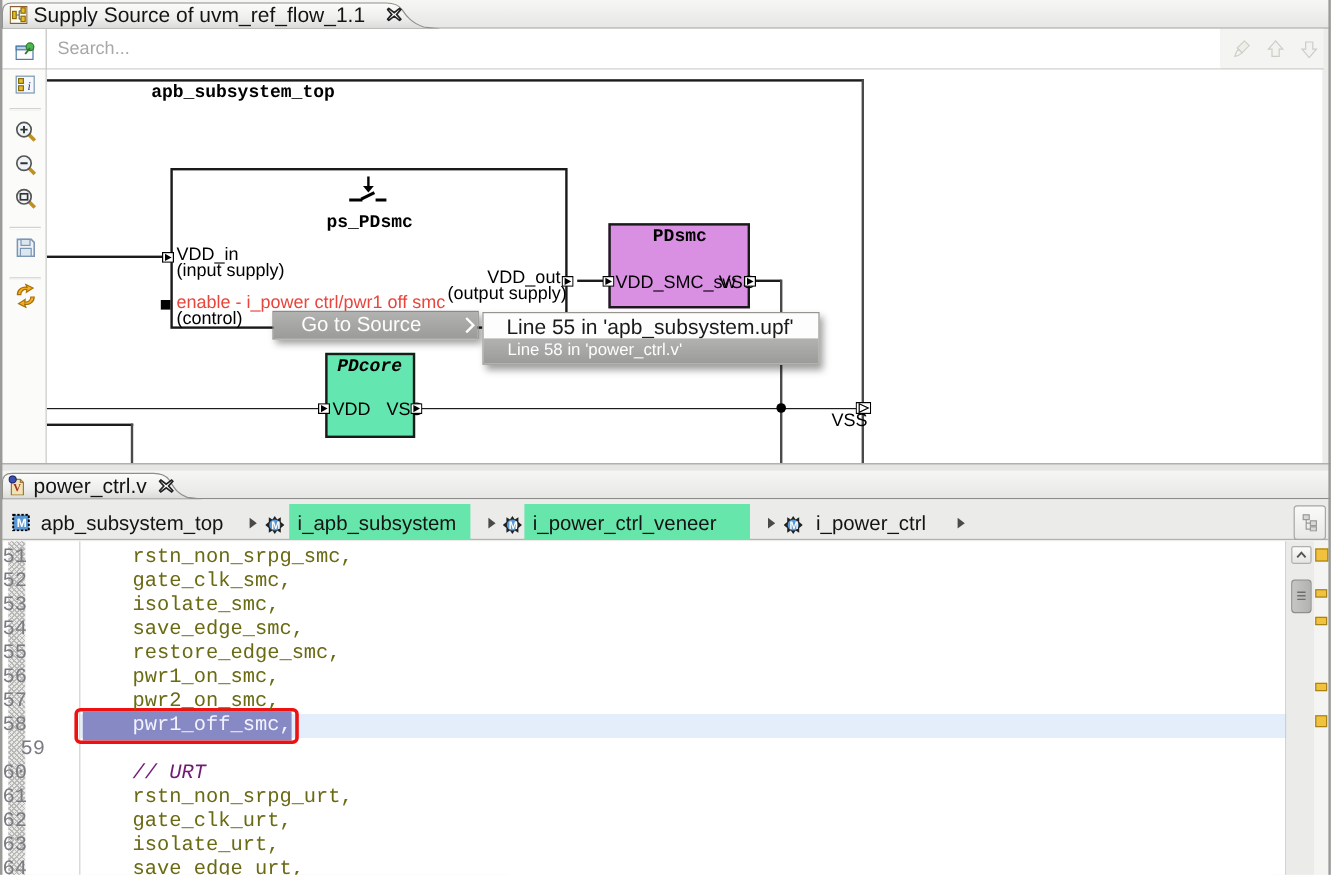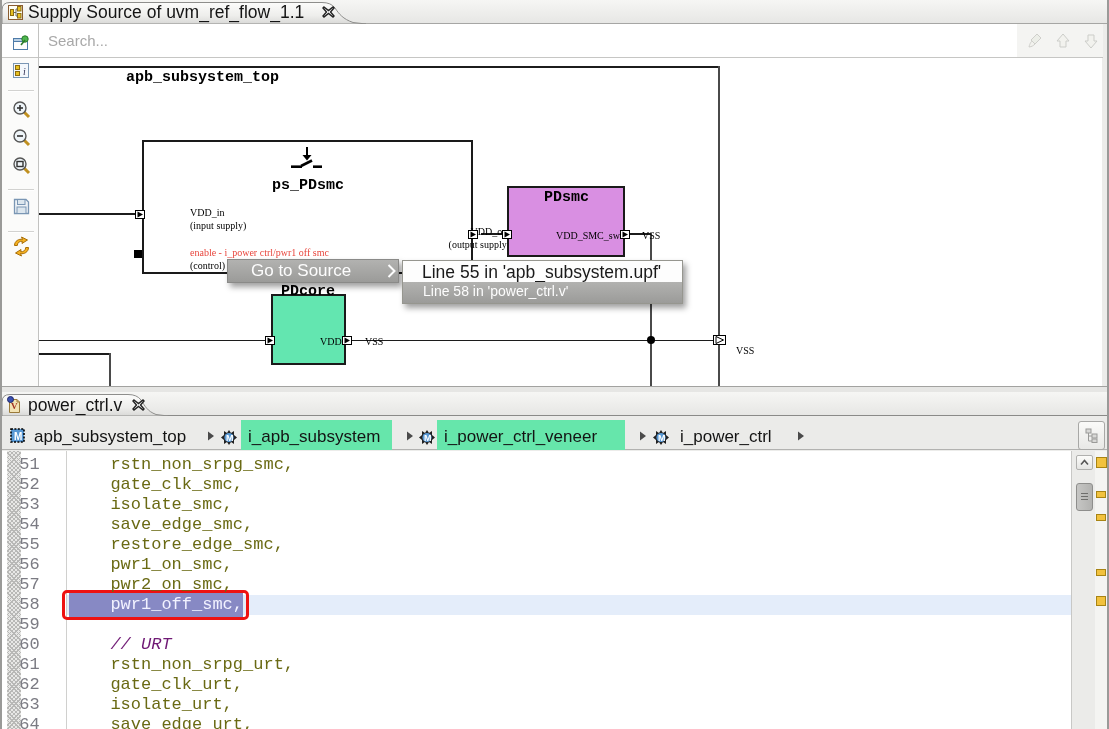--- a/index.html
+++ b/index.html
@@ -12,35 +12,35 @@
 #searchrow{left:2px;top:24px;width:1015px;height:33px;background:#ffffff;border-bottom:1px solid #c6c6c4;}
 #searchbtns{left:1017px;top:24px;width:86px;height:33px;background:#f4f4f2;border-bottom:1px solid #c6c6c4;}
 #searchtxt{left:48px;top:32px;font-size:15px;color:#a8a8a8;}
 
 #ltoolbar{left:2px;top:58px;width:37px;height:328px;background:#fbfbfa;}
 .tsep{left:8px;width:26px;height:1px;background:#d2d2d0;border-bottom:1px solid #ffffff;}
 
 #canvas{left:39px;top:58px;width:1063px;height:328px;background:#ffffff;overflow:hidden;}
 .wire{background:#1c1c1c;}
 .box{border:2px solid #1a1a1a;box-sizing:border-box;}
-.dlab{font-family:Liberation Serif, serif;font-size:10px;line-height:13px;color:#000;white-space:pre;margin-left:43px;}
+.dlab{font-family:Liberation Sans, sans-serif;font-size:15px;line-height:13px;color:#000;white-space:pre;}
 .dtitle{font-family:"Liberation Mono",monospace;font-size:15px;font-weight:bold;color:#000;white-space:pre;}
 
 .menu-shadow{box-shadow:3px 4px 6px rgba(0,0,0,0.38);}
 
 #sash{left:0;top:386px;width:1109px;height:6px;background:#e6e6e4;border-top:1px solid #a2a2a0;}
 #btabs{left:0;top:392px;width:1109px;height:24px;}
 #crumbs{left:2px;top:417px;width:1105px;height:33px;background:#ebebe9;border-bottom:1px solid #b2b2b0;box-sizing:border-box;}
 .crumbtxt{font-size:17px;color:#141414;}
 .carrow{top:13px;}
 #codearea{left:2px;top:451px;width:1105px;height:278px;background:#ffffff;overflow:hidden;}
 #hatch{left:5px;top:0;width:14px;height:278px;
  background-image:repeating-linear-gradient(45deg,#b8b8b6 0 1px,transparent 1px 3px),repeating-linear-gradient(-45deg,#b8b8b6 0 1px,transparent 1px 3px);
  background-color:#e8e8e6;}
-.lnum{font-family:"Liberation Mono",monospace;font-size:17px;color:#7b7b83;position:absolute;width:55px;text-align:center;}
+.lnum{font-family:"Liberation Mono",monospace;font-size:17px;color:#7b7b83;position:absolute;width:55px;text-align:left;}
 .cline{font-family:"Liberation Mono",monospace;font-size:17px;color:#6a6a14;position:absolute;left:67.6px;white-space:pre;}
 #gutsep{left:64px;top:0;width:1px;height:278px;background:#d0d0ce;}
 </style>
 </head>
 <body>
 <div id="page">
 
 <svg class="abs" id="toptabs" width="1109" height="24" viewBox="0 0 1109 24">
  <defs>
   <linearGradient id="tabg" x1="0" y1="0" x2="0" y2="1">
@@ -185,21 +185,21 @@
  <svg class="abs" style="left:463px;top:171.5px" width="10" height="9" viewBox="0 0 10 9">
         <rect x="0.5" y="0.5" width="9" height="8" fill="#fff" stroke="#000"></rect>
         <path d="M2.5,1.5 L8,4.5 L2.5,7.5 Z" fill="#000"></path>
       </svg>
  <svg class="abs" style="left:581px;top:171.5px" width="10" height="9" viewBox="0 0 10 9">
         <rect x="0.5" y="0.5" width="9" height="8" fill="#fff" stroke="#000"></rect>
         <path d="M2.5,1.5 L8,4.5 L2.5,7.5 Z" fill="#000"></path>
       </svg>
 
  <div class="abs box" style="left:232px;top:236px;width:75px;height:71px;background:#63e6b0;"></div>
- <div class="abs dtitle" style="left:242px;top:225px;">PDcore</div>
+ <div class="abs dtitle" style="left:242px;top:239px;font-style:italic;">PDcore</div>
  <div class="abs dlab" style="left:238px;top:277px;">VDD</div>
  <div class="abs dlab" style="left:283px;top:277px;">VSS</div>
  <svg class="abs" style="left:226px;top:277.5px" width="10" height="9" viewBox="0 0 10 9">
         <rect x="0.5" y="0.5" width="9" height="8" fill="#fff" stroke="#000"></rect>
         <path d="M2.5,1.5 L8,4.5 L2.5,7.5 Z" fill="#000"></path>
       </svg>
  <svg class="abs" style="left:303px;top:277.5px" width="10" height="9" viewBox="0 0 10 9">
         <rect x="0.5" y="0.5" width="9" height="8" fill="#fff" stroke="#000"></rect>
         <path d="M2.5,1.5 L8,4.5 L2.5,7.5 Z" fill="#000"></path>
       </svg>
@@ -304,21 +304,21 @@
       <div class="lnum" style="top: 63.71px; left: 0px;">54</div>
       <div class="cline" style="top: 63.71px; text-align: right;">    save_edge_smc,</div>
       <div class="lnum" style="top: 83.78px; left: 0px;">55</div>
       <div class="cline" style="top: 83.78px;">    restore_edge_smc,</div>
       <div class="lnum" style="top: 103.85px; left: 0px;">56</div>
       <div class="cline" style="top: 103.85px;">    pwr1_on_smc,</div>
       <div class="lnum" style="top: 123.92px; left: 0px;">57</div>
       <div class="cline" style="top: 123.92px;">    pwr2_on_smc,</div>
       <div class="lnum" style="top: 143.99px; left: 0px;">58</div>
       <div class="cline" style="top: 143.99px; color: rgb(242, 242, 255);">    pwr1_off_smc,</div>
-      <div class="lnum" style="top: 164.06px; left: 0px;">59</div>
+      <div class="lnum" style="top: 164.06px; left: 0px; padding-left: 15px;">59</div>
       <div class="lnum" style="top: 184.13px; left: 0px;">60</div>
       <div class="cline" style="top: 184.13px; color: #701a75; font-style: italic;">    // URT</div>
       <div class="lnum" style="top: 204.2px; left: 0px;">61</div>
       <div class="cline" style="top: 204.2px;">    rstn_non_srpg_urt,</div>
       <div class="lnum" style="top: 224.27px; left: 0px;">62</div>
       <div class="cline" style="top: 224.27px;">    gate_clk_urt,</div>
       <div class="lnum" style="top: 244.34px; left: 0px;">63</div>
       <div class="cline" style="top: 244.34px;">    isolate_urt,</div>
       <div class="lnum" style="top: 264.41px; left: 0px;">64</div>
       <div class="cline" style="top: 264.41px;">    save_edge_urt,</div>

